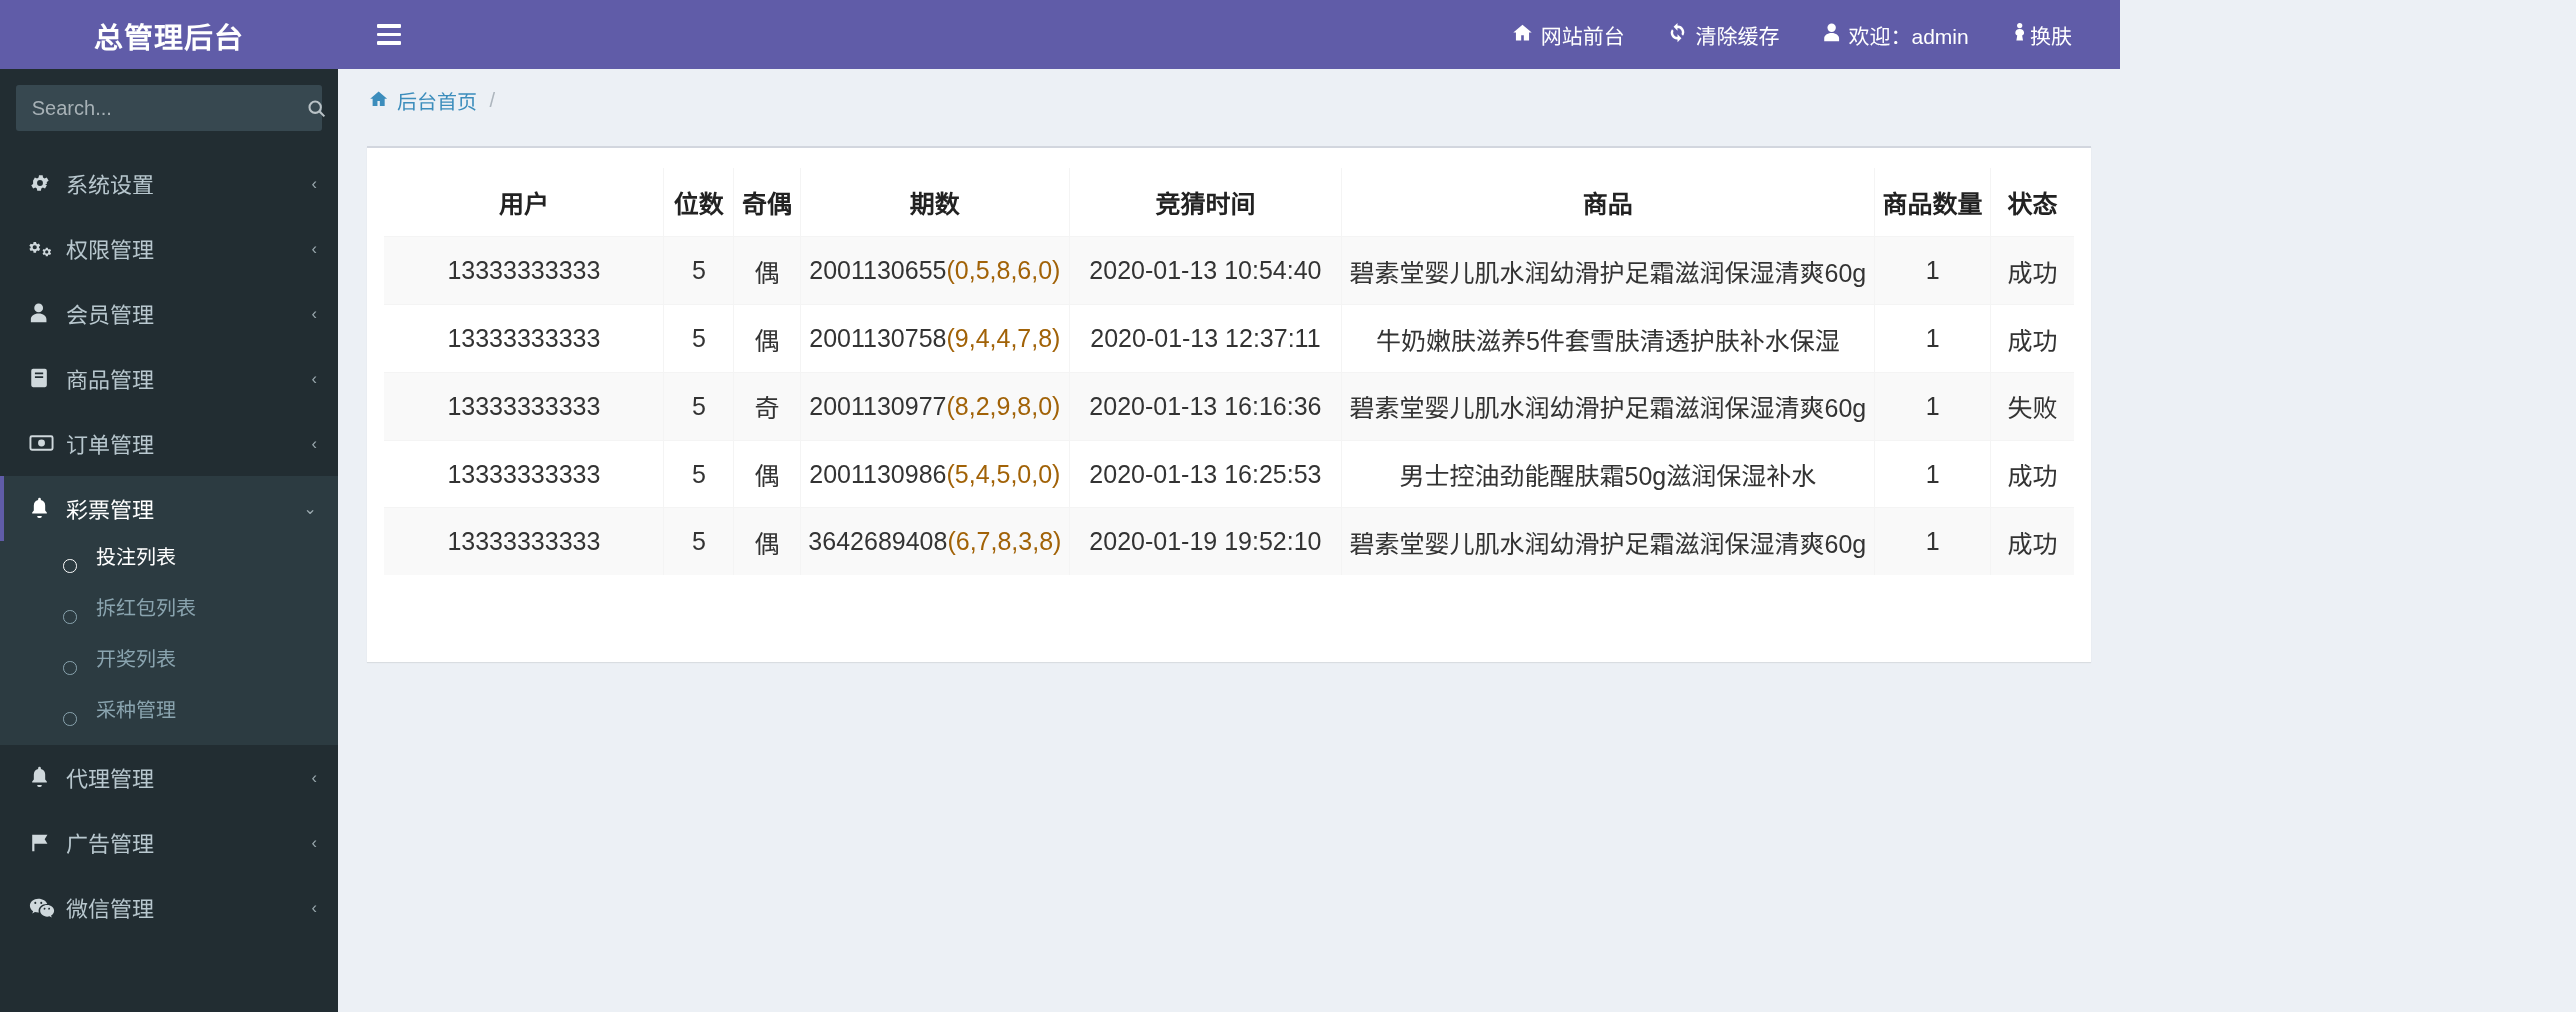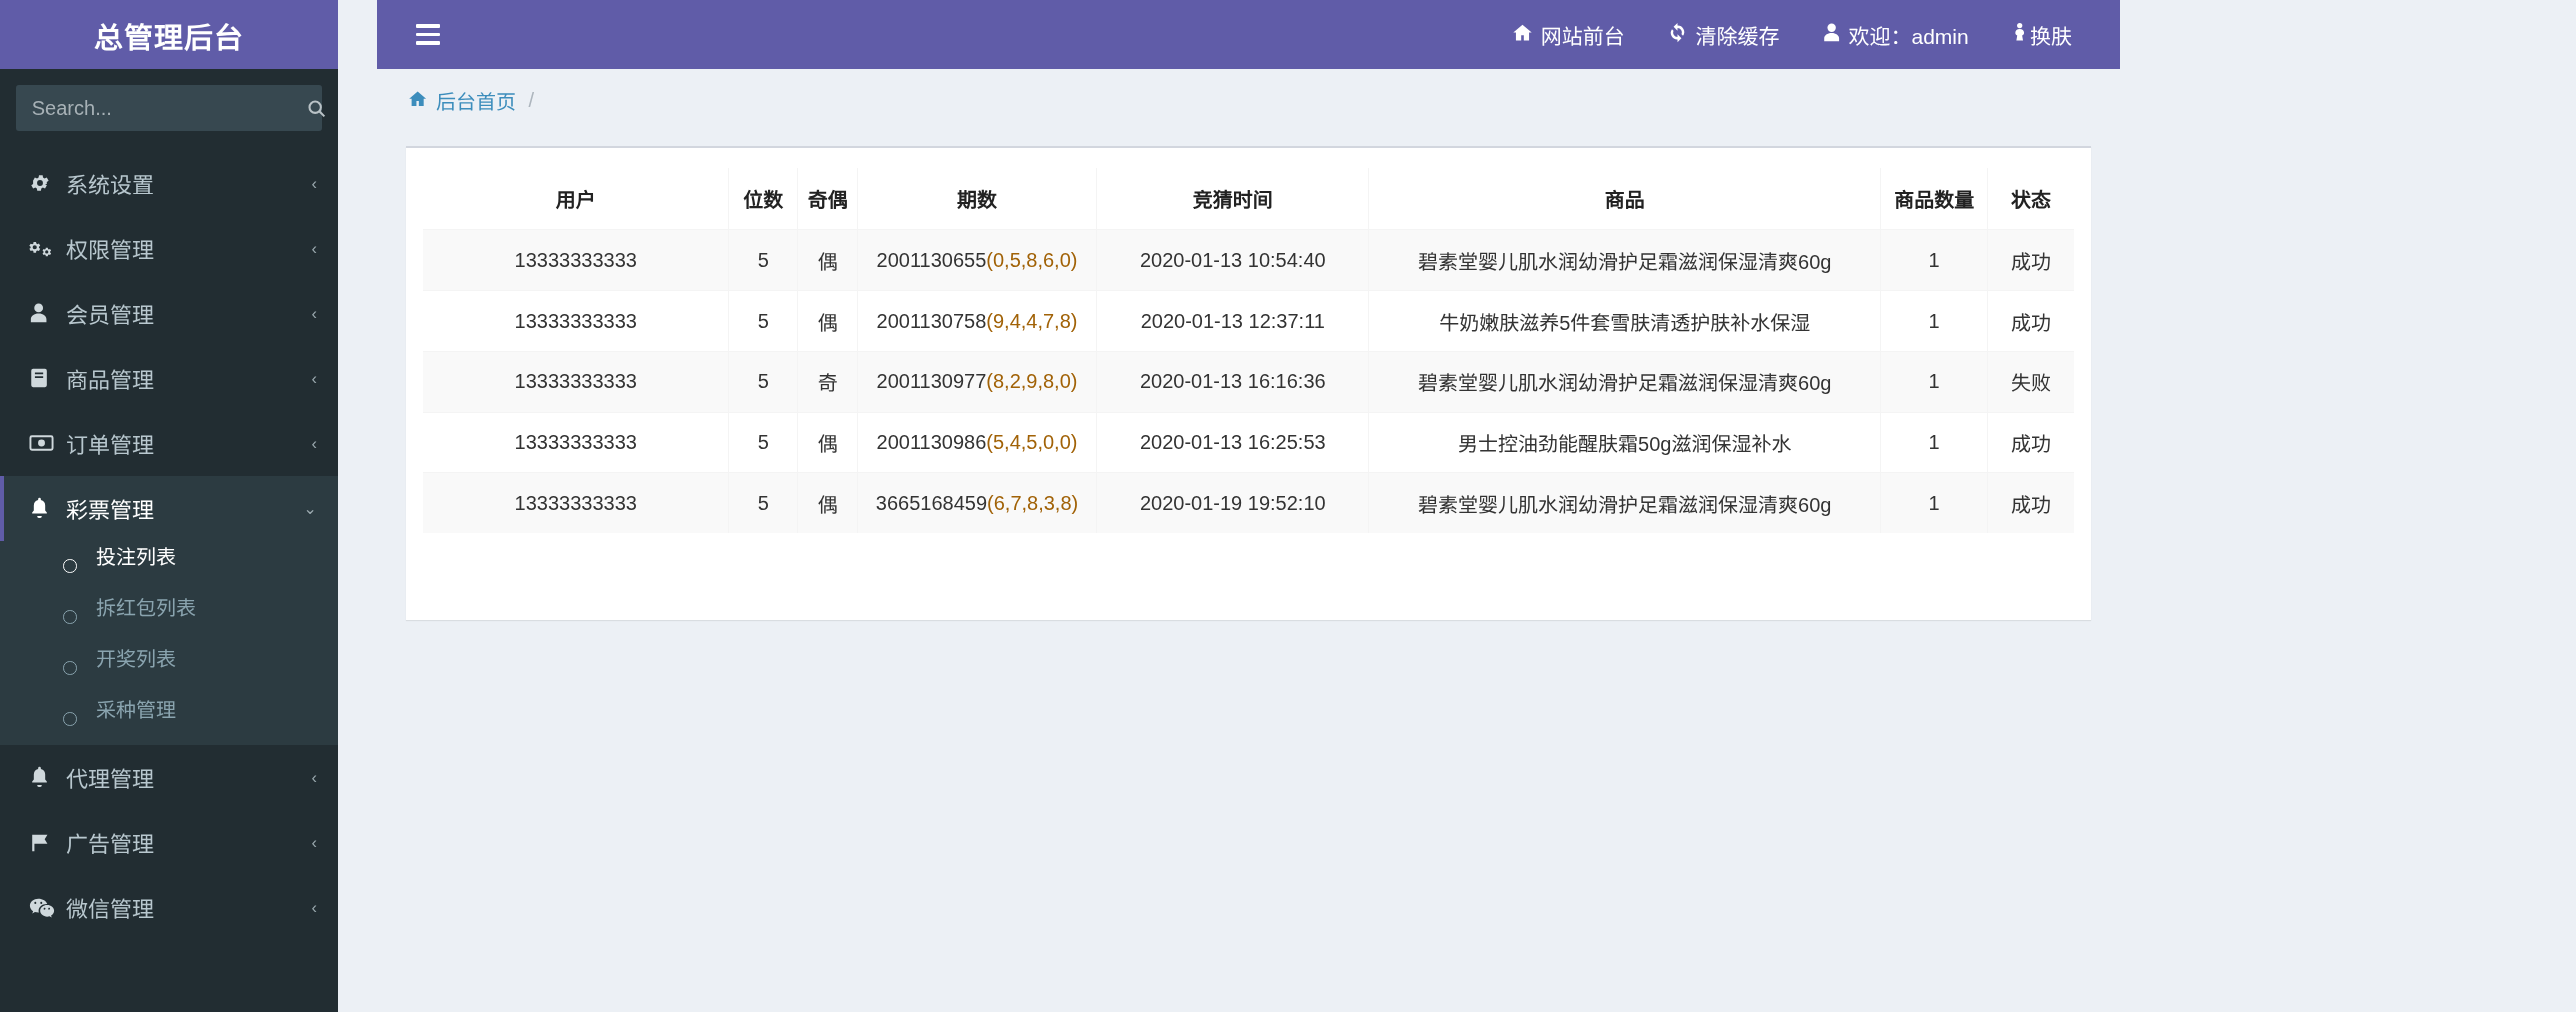--- a/index.html
+++ b/index.html
@@ -4,21 +4,21 @@
 <title>总管理后台</title>
 <style>
   * { box-sizing: border-box; margin: 0; padding: 0; }
   html, body {
     width: 2576px;
     height: 1012px;
     overflow: hidden;
     font-family: "Liberation Sans", "DejaVu Sans", sans-serif;
     background: #ecf0f5;
   }
-  .app { display: flex; width: 2120px; height: 1012px; gap: 39px; }
+  .app { display: flex; width: 2120px; height: 1012px; }
 
   
   .sidebar {
     width: 338px;
     min-width: 338px;
     background: #222d32;
     display: flex;
     flex-direction: column;
     position: relative;
   }
@@ -171,21 +171,21 @@
   .content { padding: 19.3px 29px 0 29px; flex: 1; }
   .box {
     background: #ffffff;
     border-top: 2.9px solid #d2d6de;
     box-shadow: 0 1px 1px rgba(0,0,0,0.08);
     padding: 19.3px 17.4px 87px 17.4px;
   }
   table.data-table {
     width: 100%;
     border-collapse: collapse;
-    font-size: 20px;
+    font-size: 25px;
     color: #333;
   }
   table.data-table thead th {
     font-weight: bold;
     padding: 16.4px 7.7px;
     text-align: center;
     border-bottom: 1.9px solid #f4f4f4;
     border-left: 1px solid #f4f4f4;
     color: #222;
     white-space: nowrap;
@@ -481,21 +481,21 @@
               <td><span>2001130986</span><span class="num-red">(5,4,5,0,0)</span></td>
               <td>2020-01-13 16:25:53</td>
               <td>男士控油劲能醒肤霜50g滋润保湿补水</td>
               <td>1</td>
               <td>成功</td>
             </tr>
             <tr>
               <td>13333333333</td>
               <td>5</td>
               <td>偶</td>
-              <td><span>3665168459</span><span class="num-red">(6,7,8,3,8)</span></td>
+              <td><span>3642689408</span><span class="num-red">(6,7,8,3,8)</span></td>
               <td>2020-01-19 19:52:10</td>
               <td>碧素堂婴儿肌水润幼滑护足霜滋润保湿清爽60g</td>
               <td>1</td>
               <td>成功</td>
             </tr>
           </tbody>
         </table>
       </div>
     </div>
 

